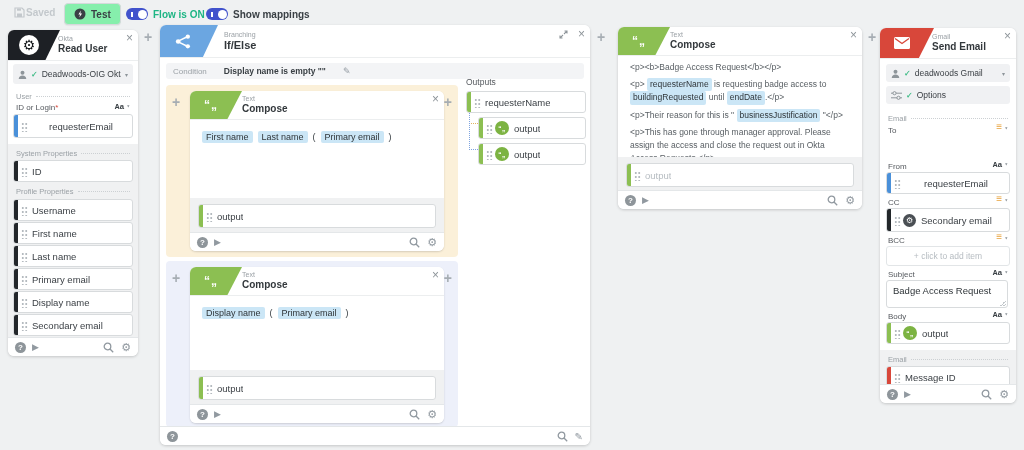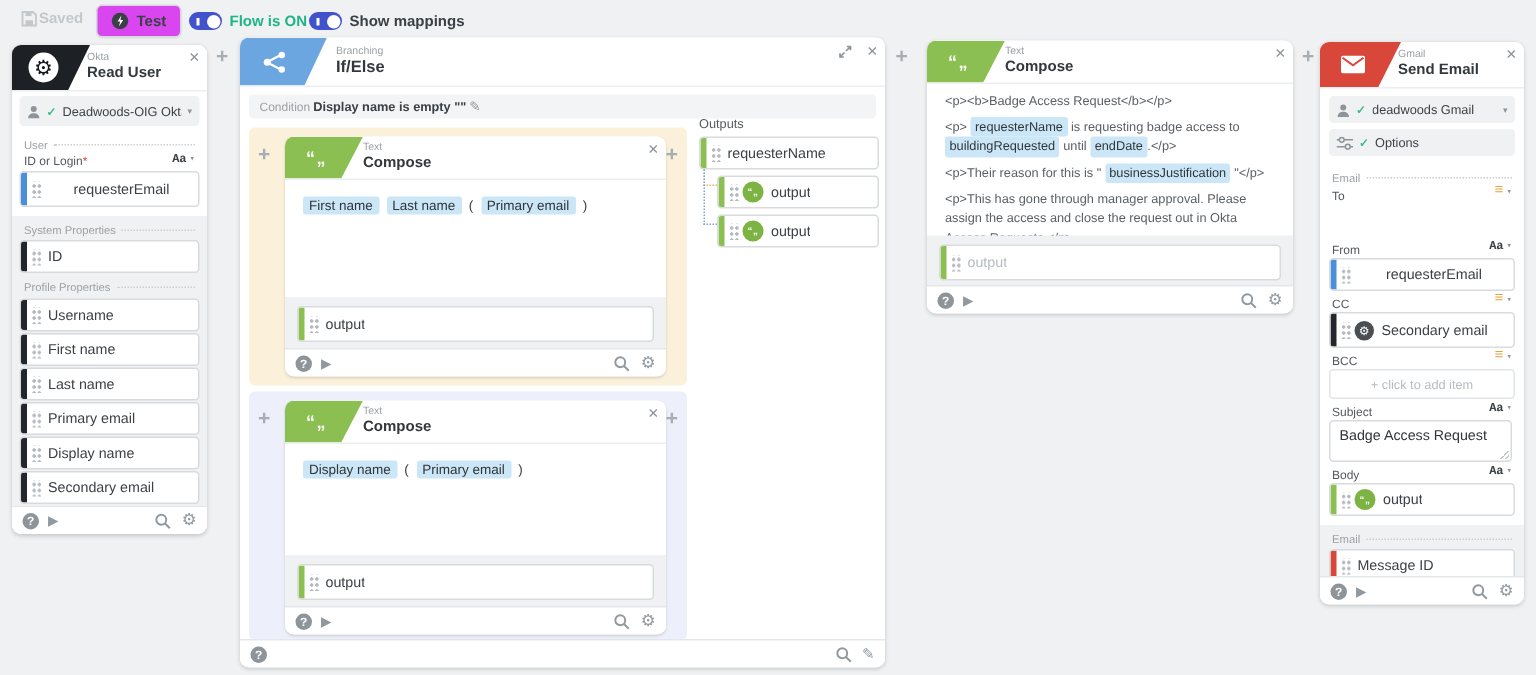--- a/index.html
+++ b/index.html
@@ -1,21 +1,21 @@
 <!DOCTYPE html>
 <html><head>
 <meta charset="utf-8">
 <style>
   html,body{margin:0;padding:0;}
   .canvas{position:relative;width:1024px;height:450px;background:#eff1f2;font-family:"Liberation Sans",sans-serif;overflow:hidden;}
 
   
   .toolbar{position:absolute;left:0;top:0;right:0;height:28px;display:flex;align-items:center;}
   .saved{position:absolute;left:14px;top:7px;display:flex;align-items:center;gap:1px;color:#c3c8cc;font-size:10px;font-weight:bold;}
-  .test-btn{position:absolute;left:64px;top:3px;height:20px;padding:0 9px;background:#d946ef;border:1px solid #d5d9db;border-radius:4px;display:flex;align-items:center;gap:5px;font-size:10px;font-weight:bold;color:#3a4045;box-shadow:0 1px 1px rgba(0,0,0,.05);}
+  .test-btn{position:absolute;left:64px;top:3px;height:20px;padding:0 9px;background:#86efac;border:1px solid #d5d9db;border-radius:4px;display:flex;align-items:center;gap:5px;font-size:10px;font-weight:bold;color:#3a4045;box-shadow:0 1px 1px rgba(0,0,0,.05);}
   .toggle{width:22px;height:12px;border-radius:7px;background:#4152cc;position:relative;display:inline-block;}
   .toggle::before{content:"";position:absolute;left:5px;top:3.5px;width:1.5px;height:5px;background:#fff;}
   .toggle::after{content:"";position:absolute;right:1.5px;top:1.5px;width:9px;height:9px;border-radius:50%;background:#fff;}
   .tgl1{position:absolute;left:126px;top:8px;}
   .tgl2{position:absolute;left:206px;top:8px;}
   .flow-lbl{position:absolute;left:153px;top:9px;font-size:10px;font-weight:bold;color:#1db584;}
   .map-lbl{position:absolute;left:233px;top:9px;font-size:10px;font-weight:bold;color:#3a4045;}
 
   
   .card{position:absolute;background:#fff;border-radius:6px;box-shadow:0 1px 3px rgba(0,0,0,.18);overflow:hidden;}
@@ -194,21 +194,21 @@
       </div>
       <div style="position:absolute;left:64px;top:5px;">
         <div class="hdr-app">Branching</div>
         <div class="hdr-title" style="font-size:11px;">If/Else</div>
       </div>
       <svg style="position:absolute;right:22px;top:5px;" width="9" height="9" viewBox="0 0 9 9">
           <path d="M5.5 1H8v2.5M3.5 8H1V5.5M7.6 1.4 5 4M1.4 7.6 4 5" stroke="#8e959a" stroke-width="1.1" fill="none"></path>
         </svg>
       <span class="xbtn" style="top:3px;">×</span>
     </div>
-    <div style="position:absolute;left:6px;top:38px;right:6px;height:16px;background:#f3f4f6;border-radius:3px;display:flex;align-items:center;gap:2px;padding:0 7px;">
+    <div style="position:absolute;left:6px;top:38px;right:6px;height:16px;background:#f3f4f6;border-radius:3px;display:flex;align-items:center;gap:17px;padding:0 7px;">
       <span style="font-size:8px;color:#9ba1a6;">Condition</span>
       <span style="font-size:8.5px;font-weight:bold;color:#3a4045;">Display name is empty ""</span>
       <span class="pencil" style="font-size:9px;">✎</span>
     </div>
 
     <div class="branch" style="left:6px;top:60px;width:292px;height:172px;background:#fbf0d9;">
       <span class="plus" style="left:6px;top:10px;">+</span>
       <span class="plus" style="right:6px;top:10px;">+</span>
       <div class="card" style="left:24px;top:6px;width:254px;height:160px;box-shadow:0 1px 2px rgba(0,0,0,.15);">
         <div class="hdr" style="height:28px;">

